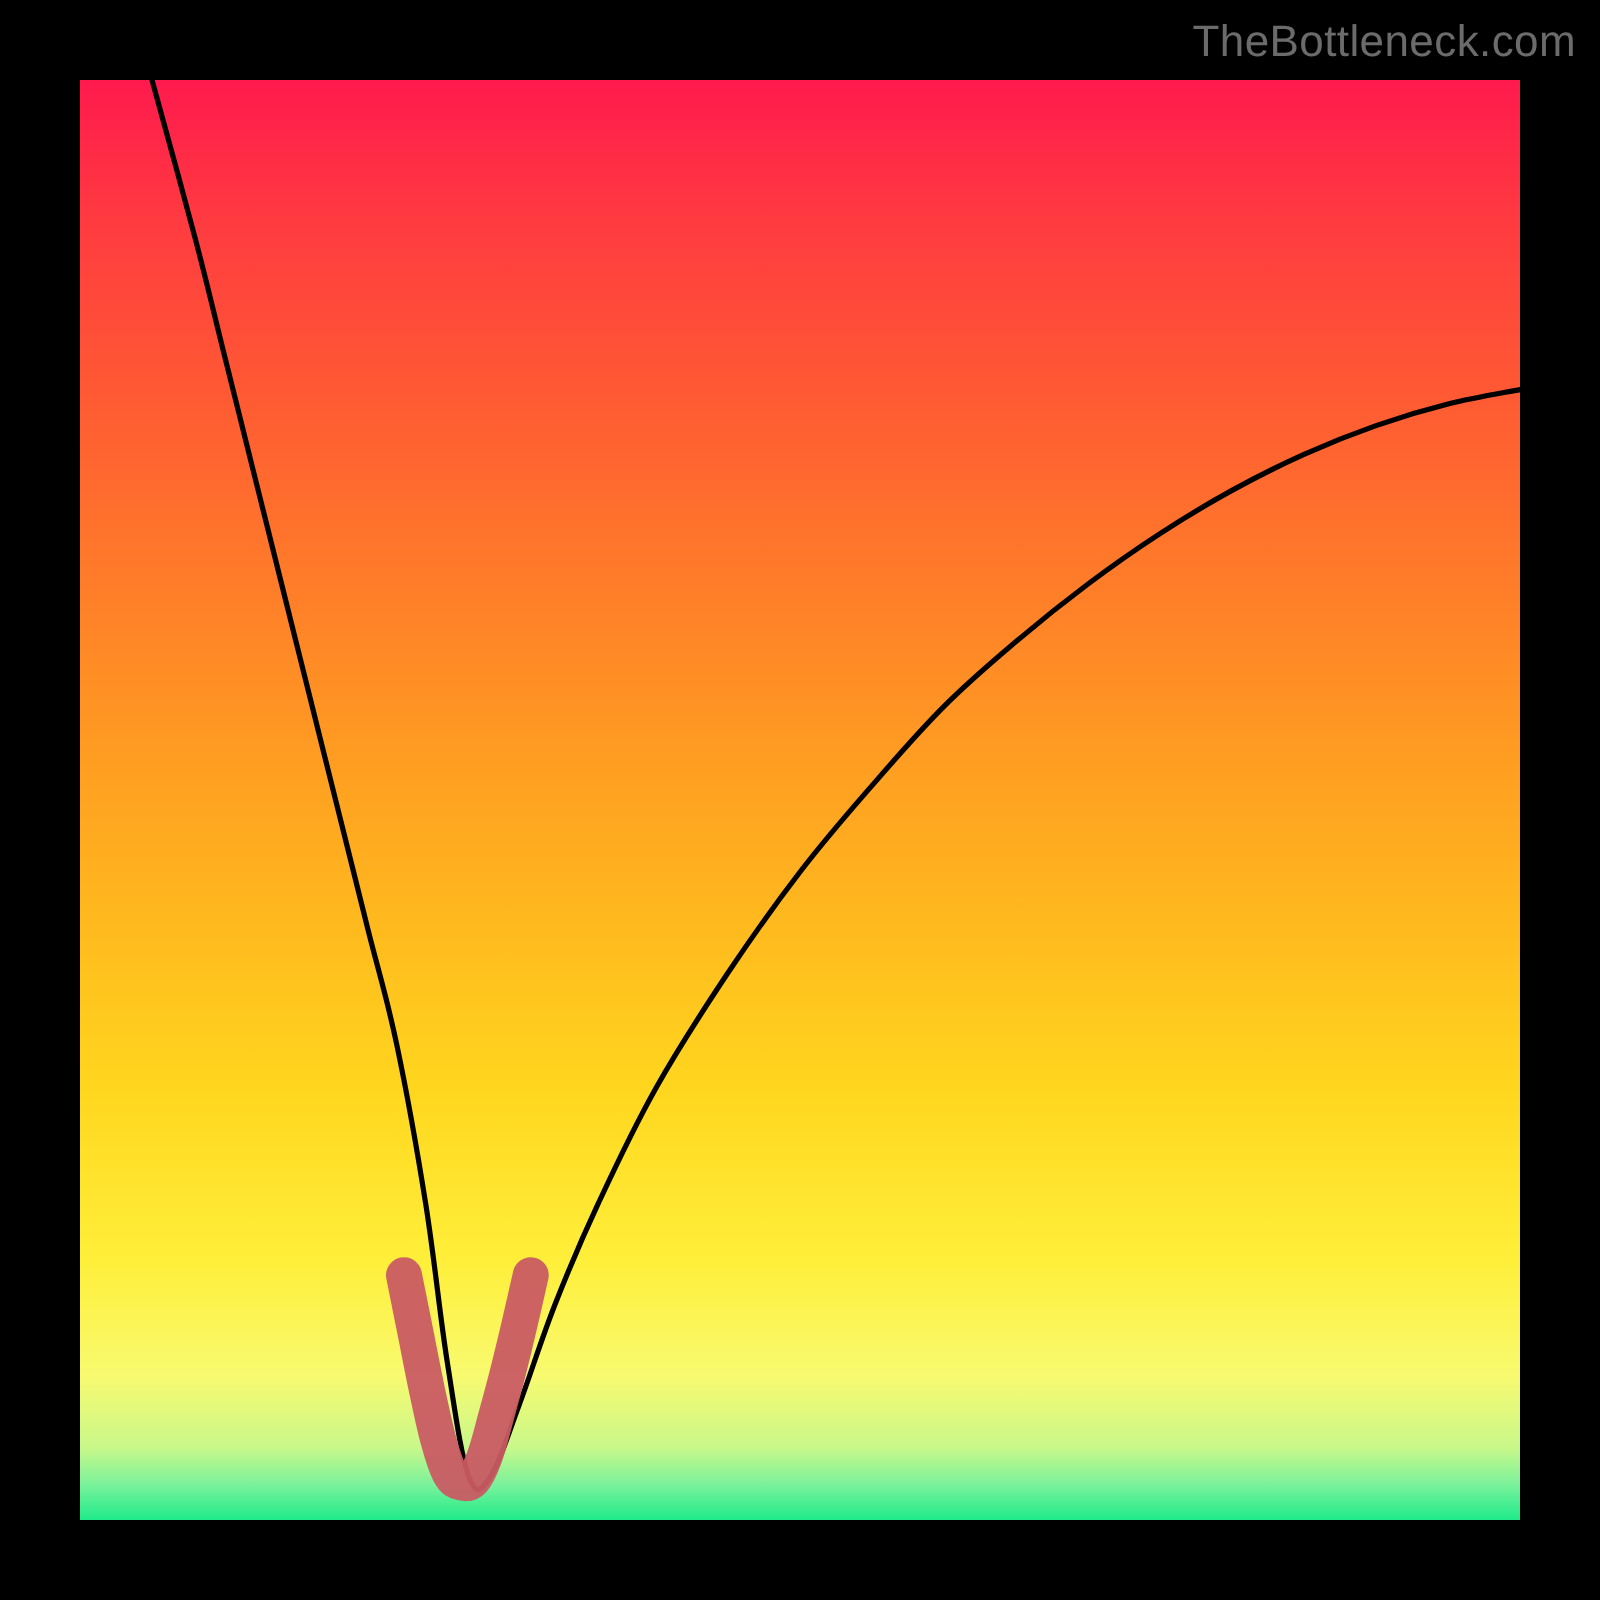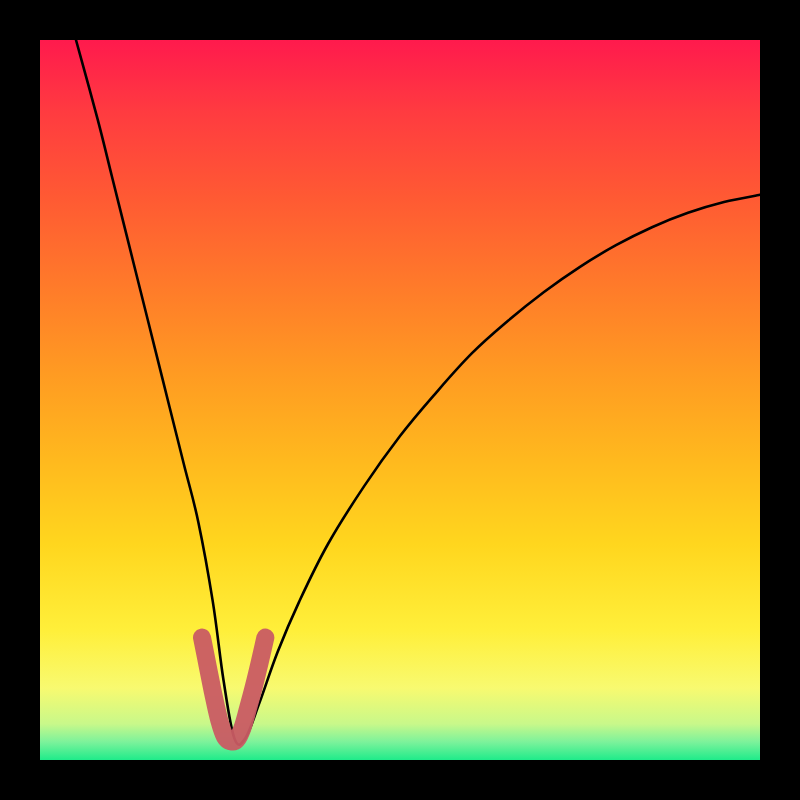--- a/index.html
+++ b/index.html
@@ -55,19 +55,20 @@
     top: 0;
     width: 720px;
     height: 720px;
     overflow: visible;
   }
 </style>
 </head>
 <body>
 
 <div class="frame">
+  <div class="watermark">TheBottleneck.com</div>
   <div class="plot-area">
     <svg class="chart" viewBox="0 0 720 720">
       <path id="main-curve-path" fill="none" stroke="#000000" stroke-width="2.6" stroke-linecap="round" stroke-linejoin="round" d="M 36.00 0.00 C 39.89 14.26, 51.12 54.58, 57.60 79.20 C 64.08 103.82, 66.82 116.06, 72.00 136.80 C 77.18 157.54, 81.22 173.66, 86.40 194.40 C 91.58 215.14, 95.62 231.26, 100.80 252.00 C 105.98 272.74, 110.02 288.86, 115.20 309.60 C 120.38 330.34, 124.42 346.46, 129.60 367.20 C 134.78 387.94, 138.82 404.06, 144.00 424.80 C 149.18 445.54, 153.22 457.78, 158.40 482.40 C 163.58 507.02, 168.26 533.09, 172.80 561.60 C 177.34 590.11, 179.71 616.18, 183.60 640.80 C 187.49 665.42, 190.51 688.03, 194.40 698.40 C 198.29 708.77, 200.66 704.88, 205.20 698.40 C 209.74 691.92, 213.77 677.95, 219.60 662.40 C 225.43 646.85, 230.47 630.14, 237.60 612.00 C 244.73 593.86, 250.13 581.04, 259.20 561.60 C 268.27 542.16, 276.34 524.74, 288.00 504.00 C 299.66 483.26, 311.04 465.84, 324.00 446.40 C 336.96 426.96, 347.04 412.85, 360.00 396.00 C 372.96 379.15, 383.04 367.70, 396.00 352.80 C 408.96 337.90, 419.04 326.16, 432.00 313.20 C 444.96 300.24, 455.04 291.82, 468.00 280.80 C 480.96 269.78, 491.04 261.72, 504.00 252.00 C 516.96 242.28, 527.04 235.22, 540.00 226.80 C 552.96 218.38, 563.04 212.33, 576.00 205.20 C 588.96 198.07, 599.04 193.03, 612.00 187.20 C 624.96 181.37, 635.04 177.34, 648.00 172.80 C 660.96 168.26, 671.04 165.24, 684.00 162.00 C 696.96 158.76, 713.52 156.10, 720.00 154.80 "></path>
       <path id="emphasis-path" fill="none" stroke="#c95b63" stroke-width="18" stroke-linecap="round" stroke-linejoin="round" opacity="0.95" d="M 162.00 597.60 C 163.04 602.78, 165.69 616.03, 167.76 626.40 C 169.83 636.77, 171.45 645.48, 173.52 655.20 C 175.59 664.92, 177.21 672.88, 179.28 680.40 C 181.35 687.92, 182.97 693.20, 185.04 696.96 C 187.11 700.72, 188.73 700.76, 190.80 701.28 C 192.87 701.80, 194.49 702.17, 196.56 699.84 C 198.63 697.51, 200.25 694.02, 202.32 688.32 C 204.39 682.62, 206.01 675.68, 208.08 668.16 C 210.15 660.64, 211.77 654.72, 213.84 646.56 C 215.91 638.40, 217.53 631.61, 219.60 622.80 C 221.67 613.99, 224.32 602.14, 225.36 597.60 "></path>
     </svg>
   </div>
 </div>
 
 </body></html>

